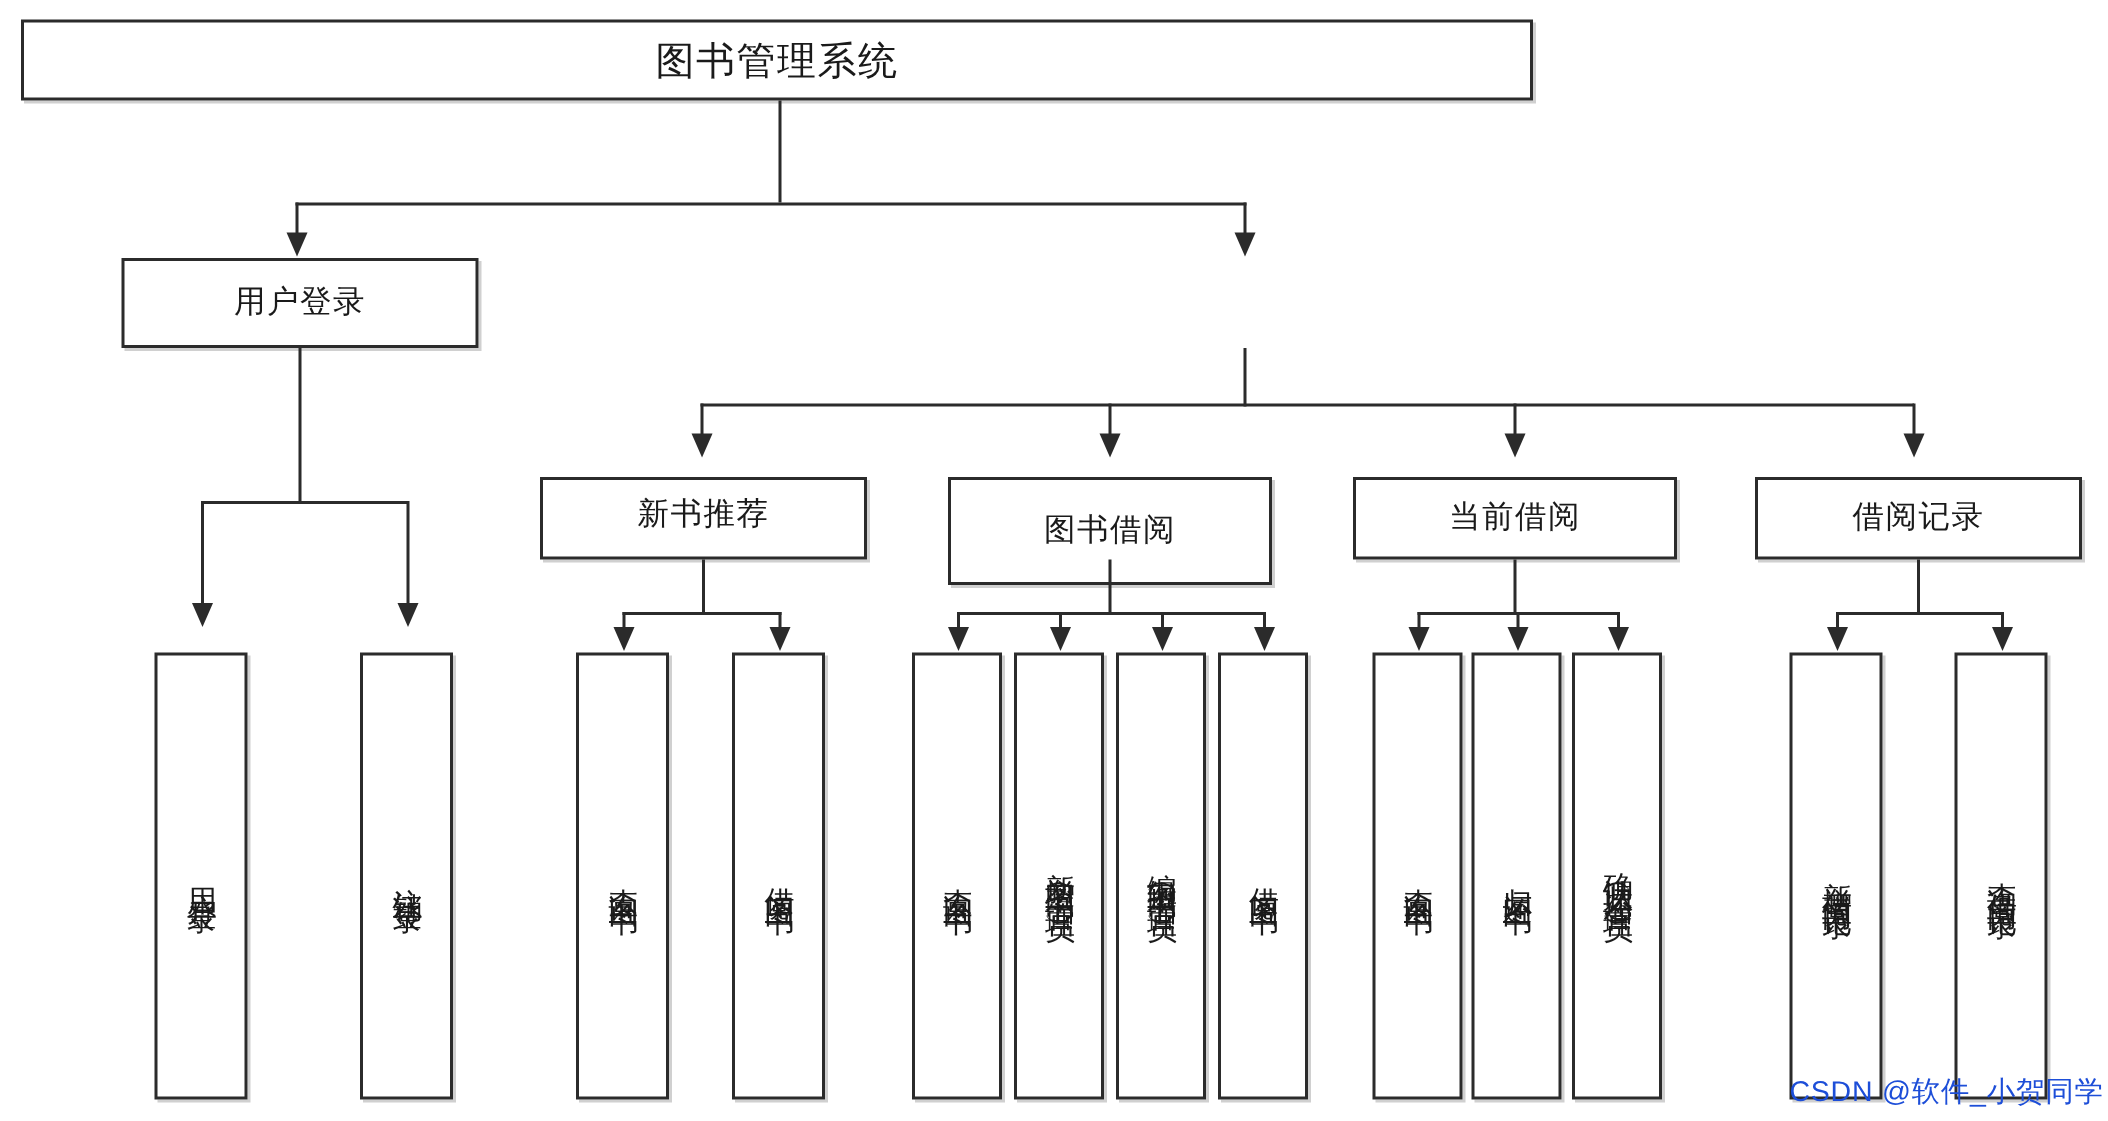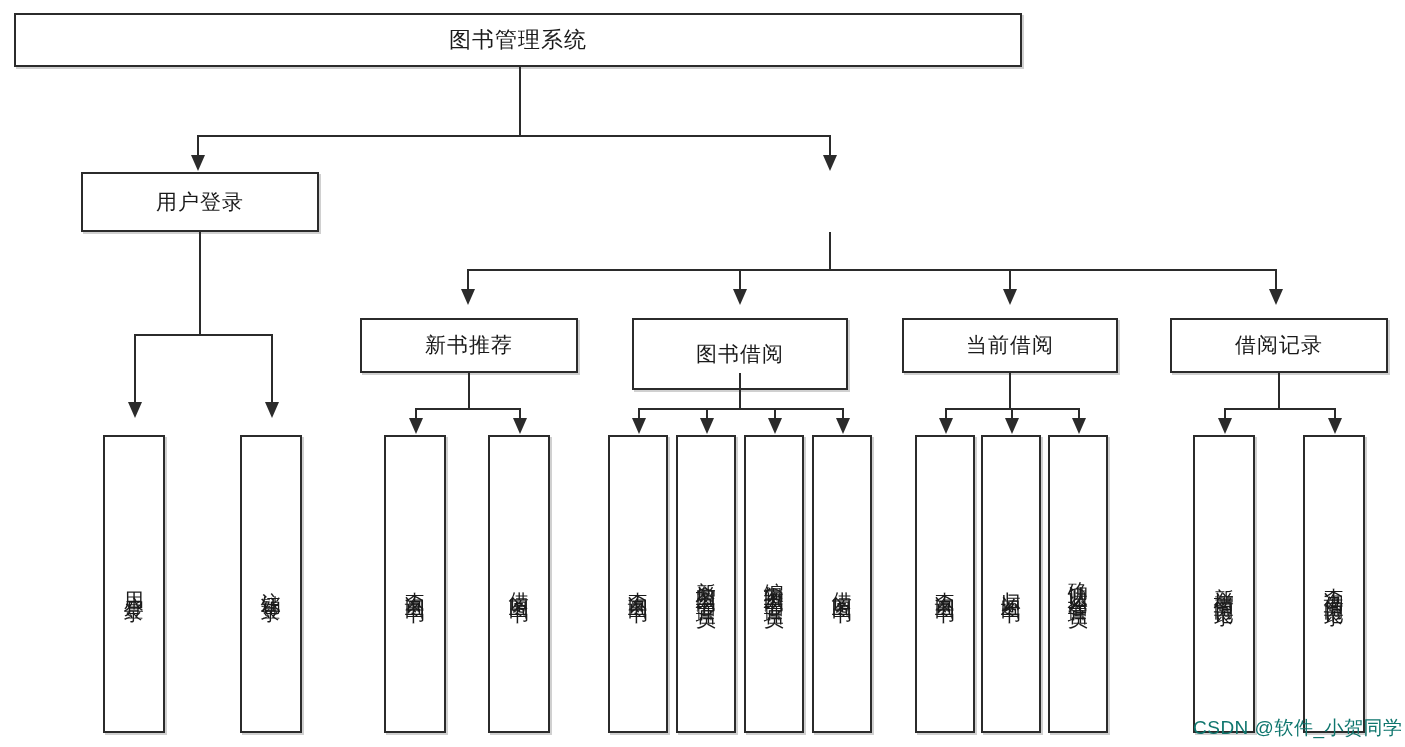--- a/index.html
+++ b/index.html
@@ -34,21 +34,21 @@
     text-align: center;
     line-height: 1.25;
     white-space: nowrap;
   }
   
   .node.horiz .node-label {
     font-size: 21px;
     letter-spacing: 1px;
   }
   .node.root .node-label {
-    font-size: 22px;
+    font-size: 26px;
     letter-spacing: 1px;
   }
   
   .node.vert {
     align-items: center;
     justify-content: center;
     padding: 4px 0;
   }
   .node.vert .node-label {
     writing-mode: vertical-rl;
@@ -69,21 +69,21 @@
   .arrow {
     position: absolute;
     width: 0;
     height: 0;
     border-left: 7px solid transparent;
     border-right: 7px solid transparent;
     border-top: 16px solid #2b2b2b;
   }
   .watermark {
     position: absolute;
-    color: #0f766e;
+    color: #1d4ed8;
     font-size: 19px;
     letter-spacing: 0.5px;
     white-space: nowrap;
     pointer-events: none;
     text-align: center;
   }
 </style>
 </head>
 <body>
 
@@ -115,21 +115,21 @@
   <div class="conn h" style="left:467px; top:269px; width:809px;"></div>
   <div class="conn v" style="left:467px; top:269px; height:22px;"></div>
   <div class="arrow" style="left:461px; top:289px;"></div>
   <div class="conn v" style="left:739px; top:269px; height:22px;"></div>
   <div class="arrow" style="left:733px; top:289px;"></div>
   <div class="conn v" style="left:1009px; top:269px; height:22px;"></div>
   <div class="arrow" style="left:1003px; top:289px;"></div>
   <div class="conn v" style="left:1275px; top:269px; height:22px;"></div>
   <div class="arrow" style="left:1269px; top:289px;"></div>
 
-  <div class="node horiz shadowed" style="left:360px; top:318px; width:218px; height:55px;">
+  <div class="node horiz shadowed" style="left:360px; top:318px; width:218px; height:55px;font-family:Liberation Mono, monospace;">
     <span class="node-label">新书推荐</span>
   </div>
   <div class="node horiz shadowed" style="left:632px; top:318px; width:216px; height:72px;">
     <span class="node-label">图书借阅</span>
   </div>
   <div class="node horiz shadowed" style="left:902px; top:318px; width:216px; height:55px;">
     <span class="node-label">当前借阅</span>
   </div>
   <div class="node horiz shadowed" style="left:1170px; top:318px; width:218px; height:55px;">
     <span class="node-label">借阅记录</span>

